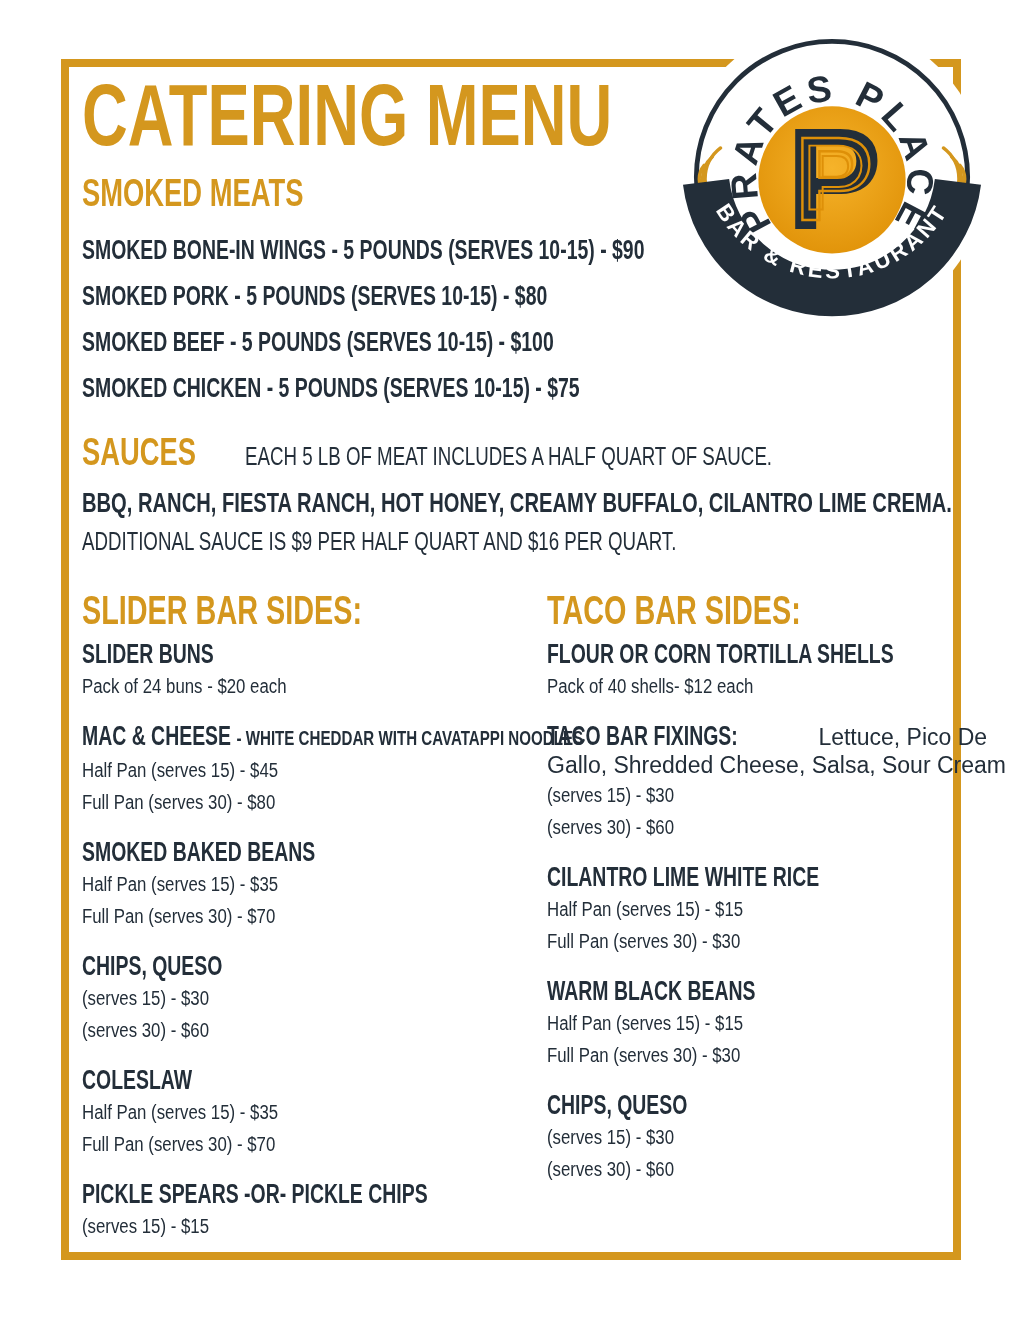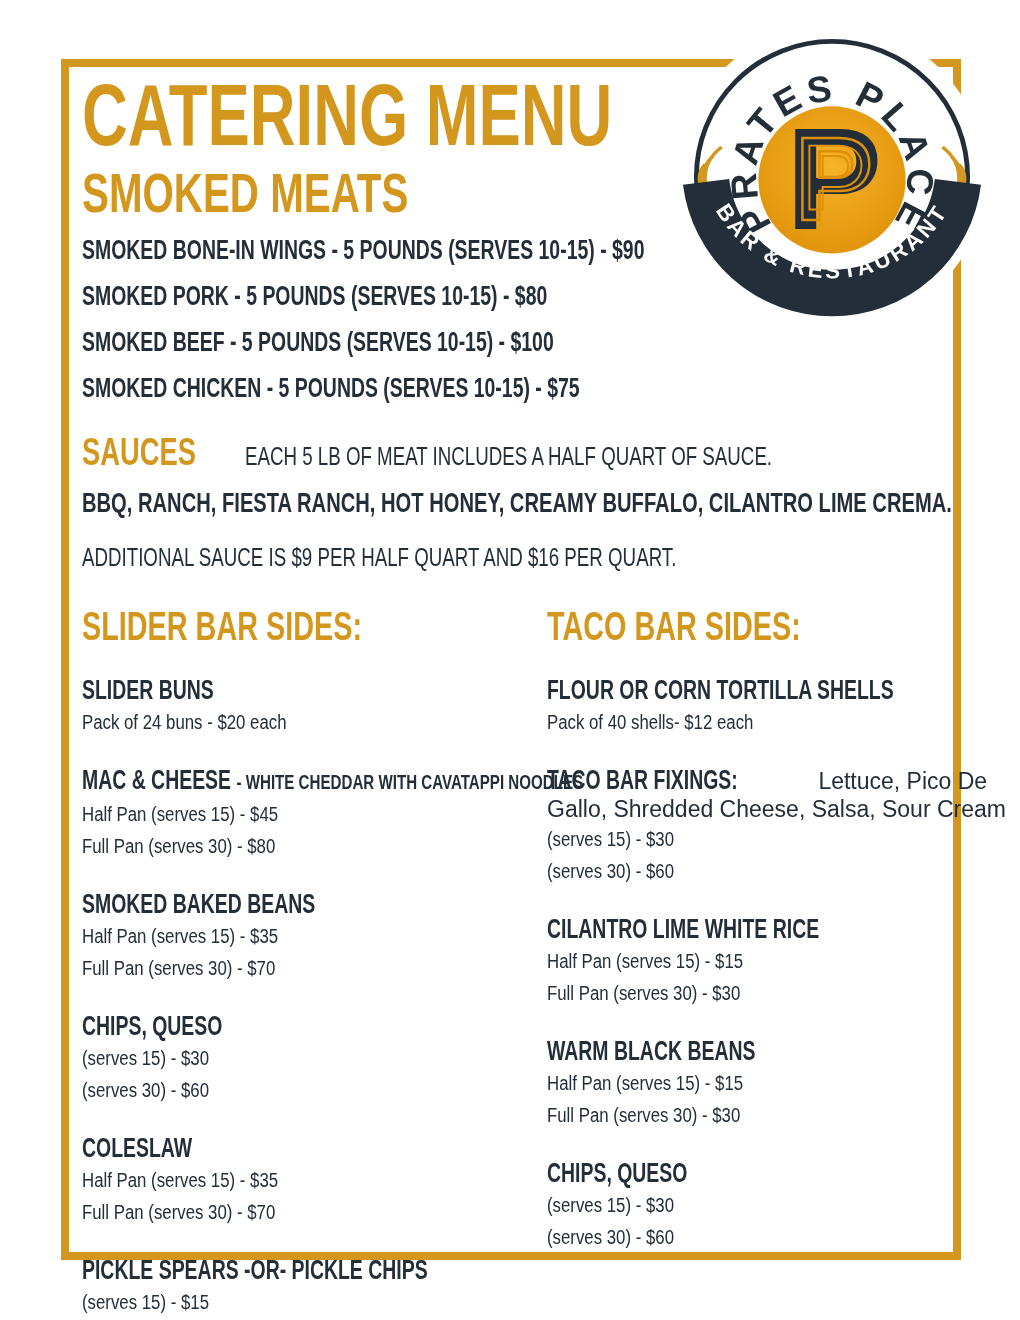--- a/index.html
+++ b/index.html
@@ -12,36 +12,36 @@
   .frame{position:absolute;left:61px;top:59px;width:900px;height:1201px;
          border:8px solid var(--gold);box-sizing:border-box;}
   .logo{position:absolute;left:677px;top:22px;width:310px;height:310px;}
   .content{position:absolute;left:82px;top:80px;width:862px;}
 
   
   .cx{display:inline-block;transform:scaleX(0.72);transform-origin:0 60%;white-space:nowrap;}
   .cx85{display:inline-block;transform:scaleX(0.84);transform-origin:0 60%;white-space:nowrap;}
 
   .title{font-size:88px;line-height:70px;font-weight:700;color:var(--gold);margin:0;}
-  .h2{font-size:56px;line-height:46px;font-weight:700;color:var(--gold);margin:20px 0 0 0;}
+  .h2{font-size:38px;line-height:46px;font-weight:700;color:var(--gold);margin:20px 0 0 0;}
   .meats{margin-top:20px;}
   .meat-line{font-size:27px;line-height:28px;font-weight:700;margin-bottom:18px;color:var(--navy);}
 
   .sauces{margin-top:28px;}
   .sauces-headline{line-height:44px;white-space:nowrap;}
   .sauces-head{font-size:38px;font-weight:700;color:var(--gold);}
   .sauces-note{font-size:26px;font-weight:400;color:var(--navy);}
   .sauces-flavors{font-size:28px;line-height:30px;font-weight:700;margin-top:6px;}
-  .sauces-additional{font-size:26px;line-height:30px;font-weight:400;margin-top:24px;}
+  .sauces-additional{font-size:26px;line-height:30px;font-weight:400;margin-top:8px;}
 
   .columns{display:flex;margin-top:32px;}
   .col-left{width:465px;flex:0 0 465px;text-decoration:underline;}
   .col-right{flex:1;}
   .colhead{font-size:40px;line-height:44px;font-weight:700;color:var(--gold);margin-bottom:8px;}
-  .group{margin-bottom:20px;margin-top:28px;}
+  .group{margin-bottom:20px;}
   .gname{font-size:27px;line-height:28px;font-weight:700;margin-bottom:2px;}
   .gsubcaps{font-size:21px;font-weight:700;}
   .gsubtext{font-size:23px;font-weight:400;line-height:28px;}
   .line{font-size:20px;line-height:32px;font-weight:400;}
   .fixings-name{font-size:27px;font-weight:700;}
 </style>
 </head>
 <body>
 
 <div class="page">

